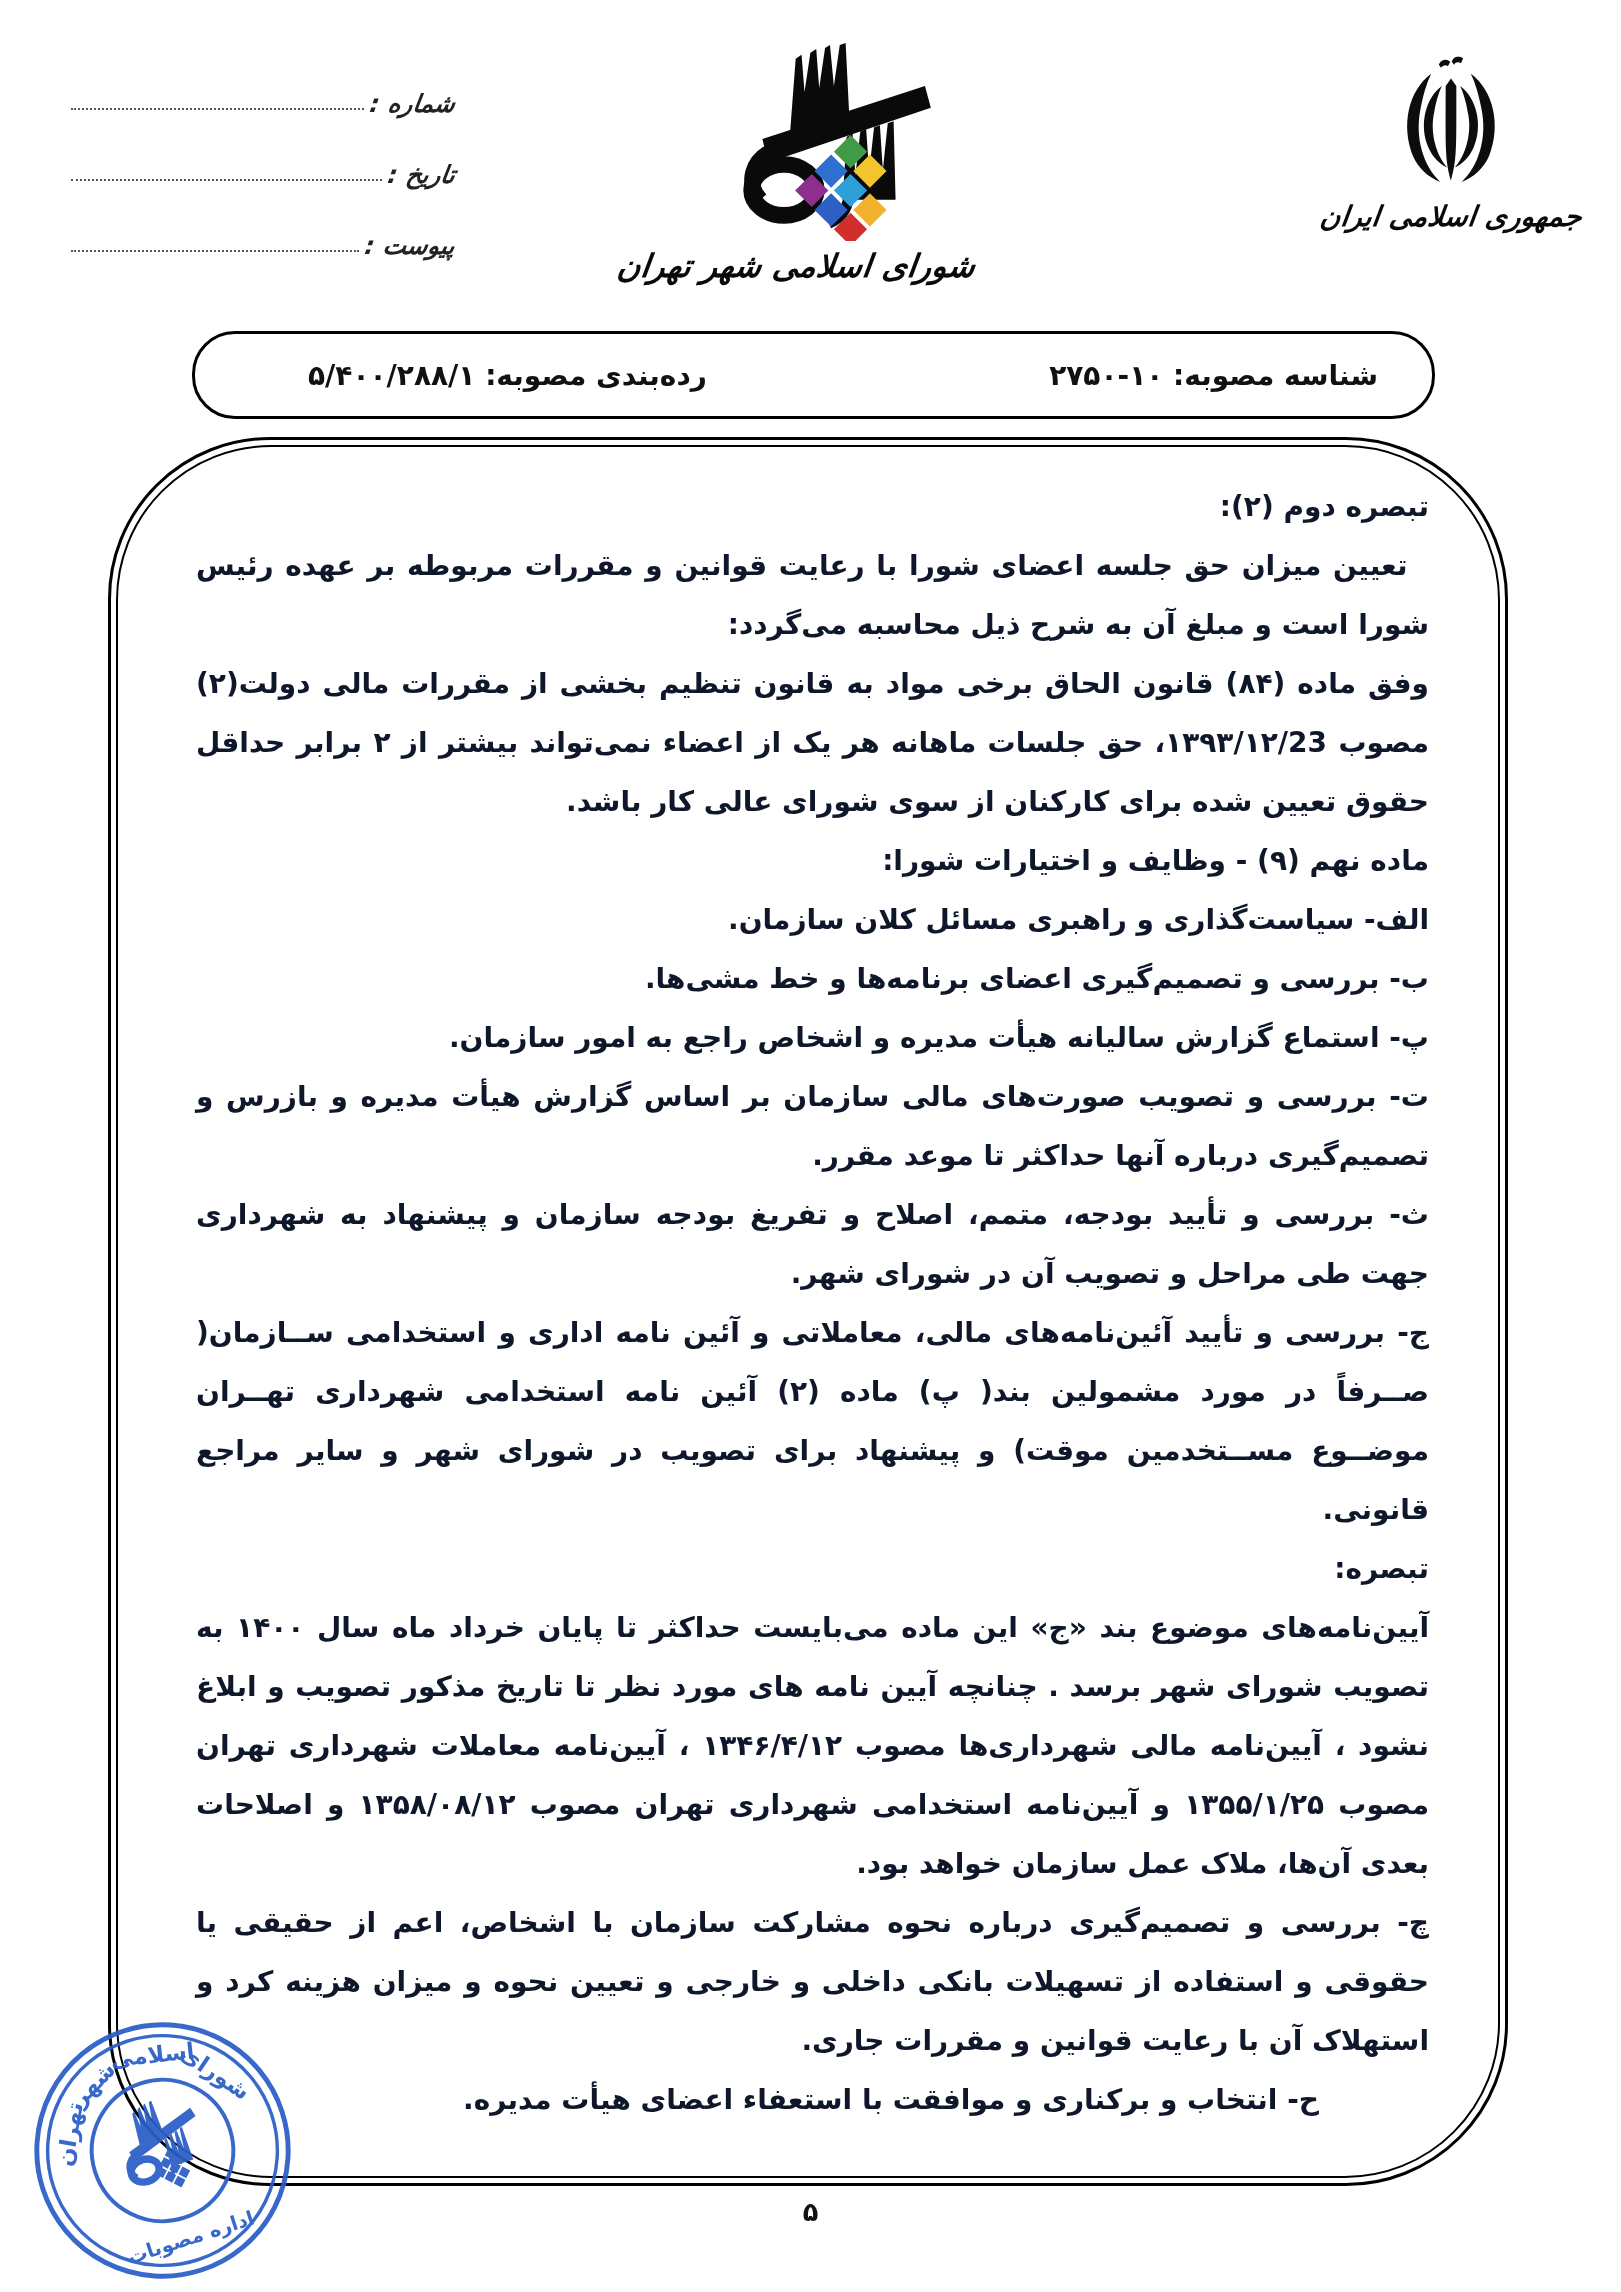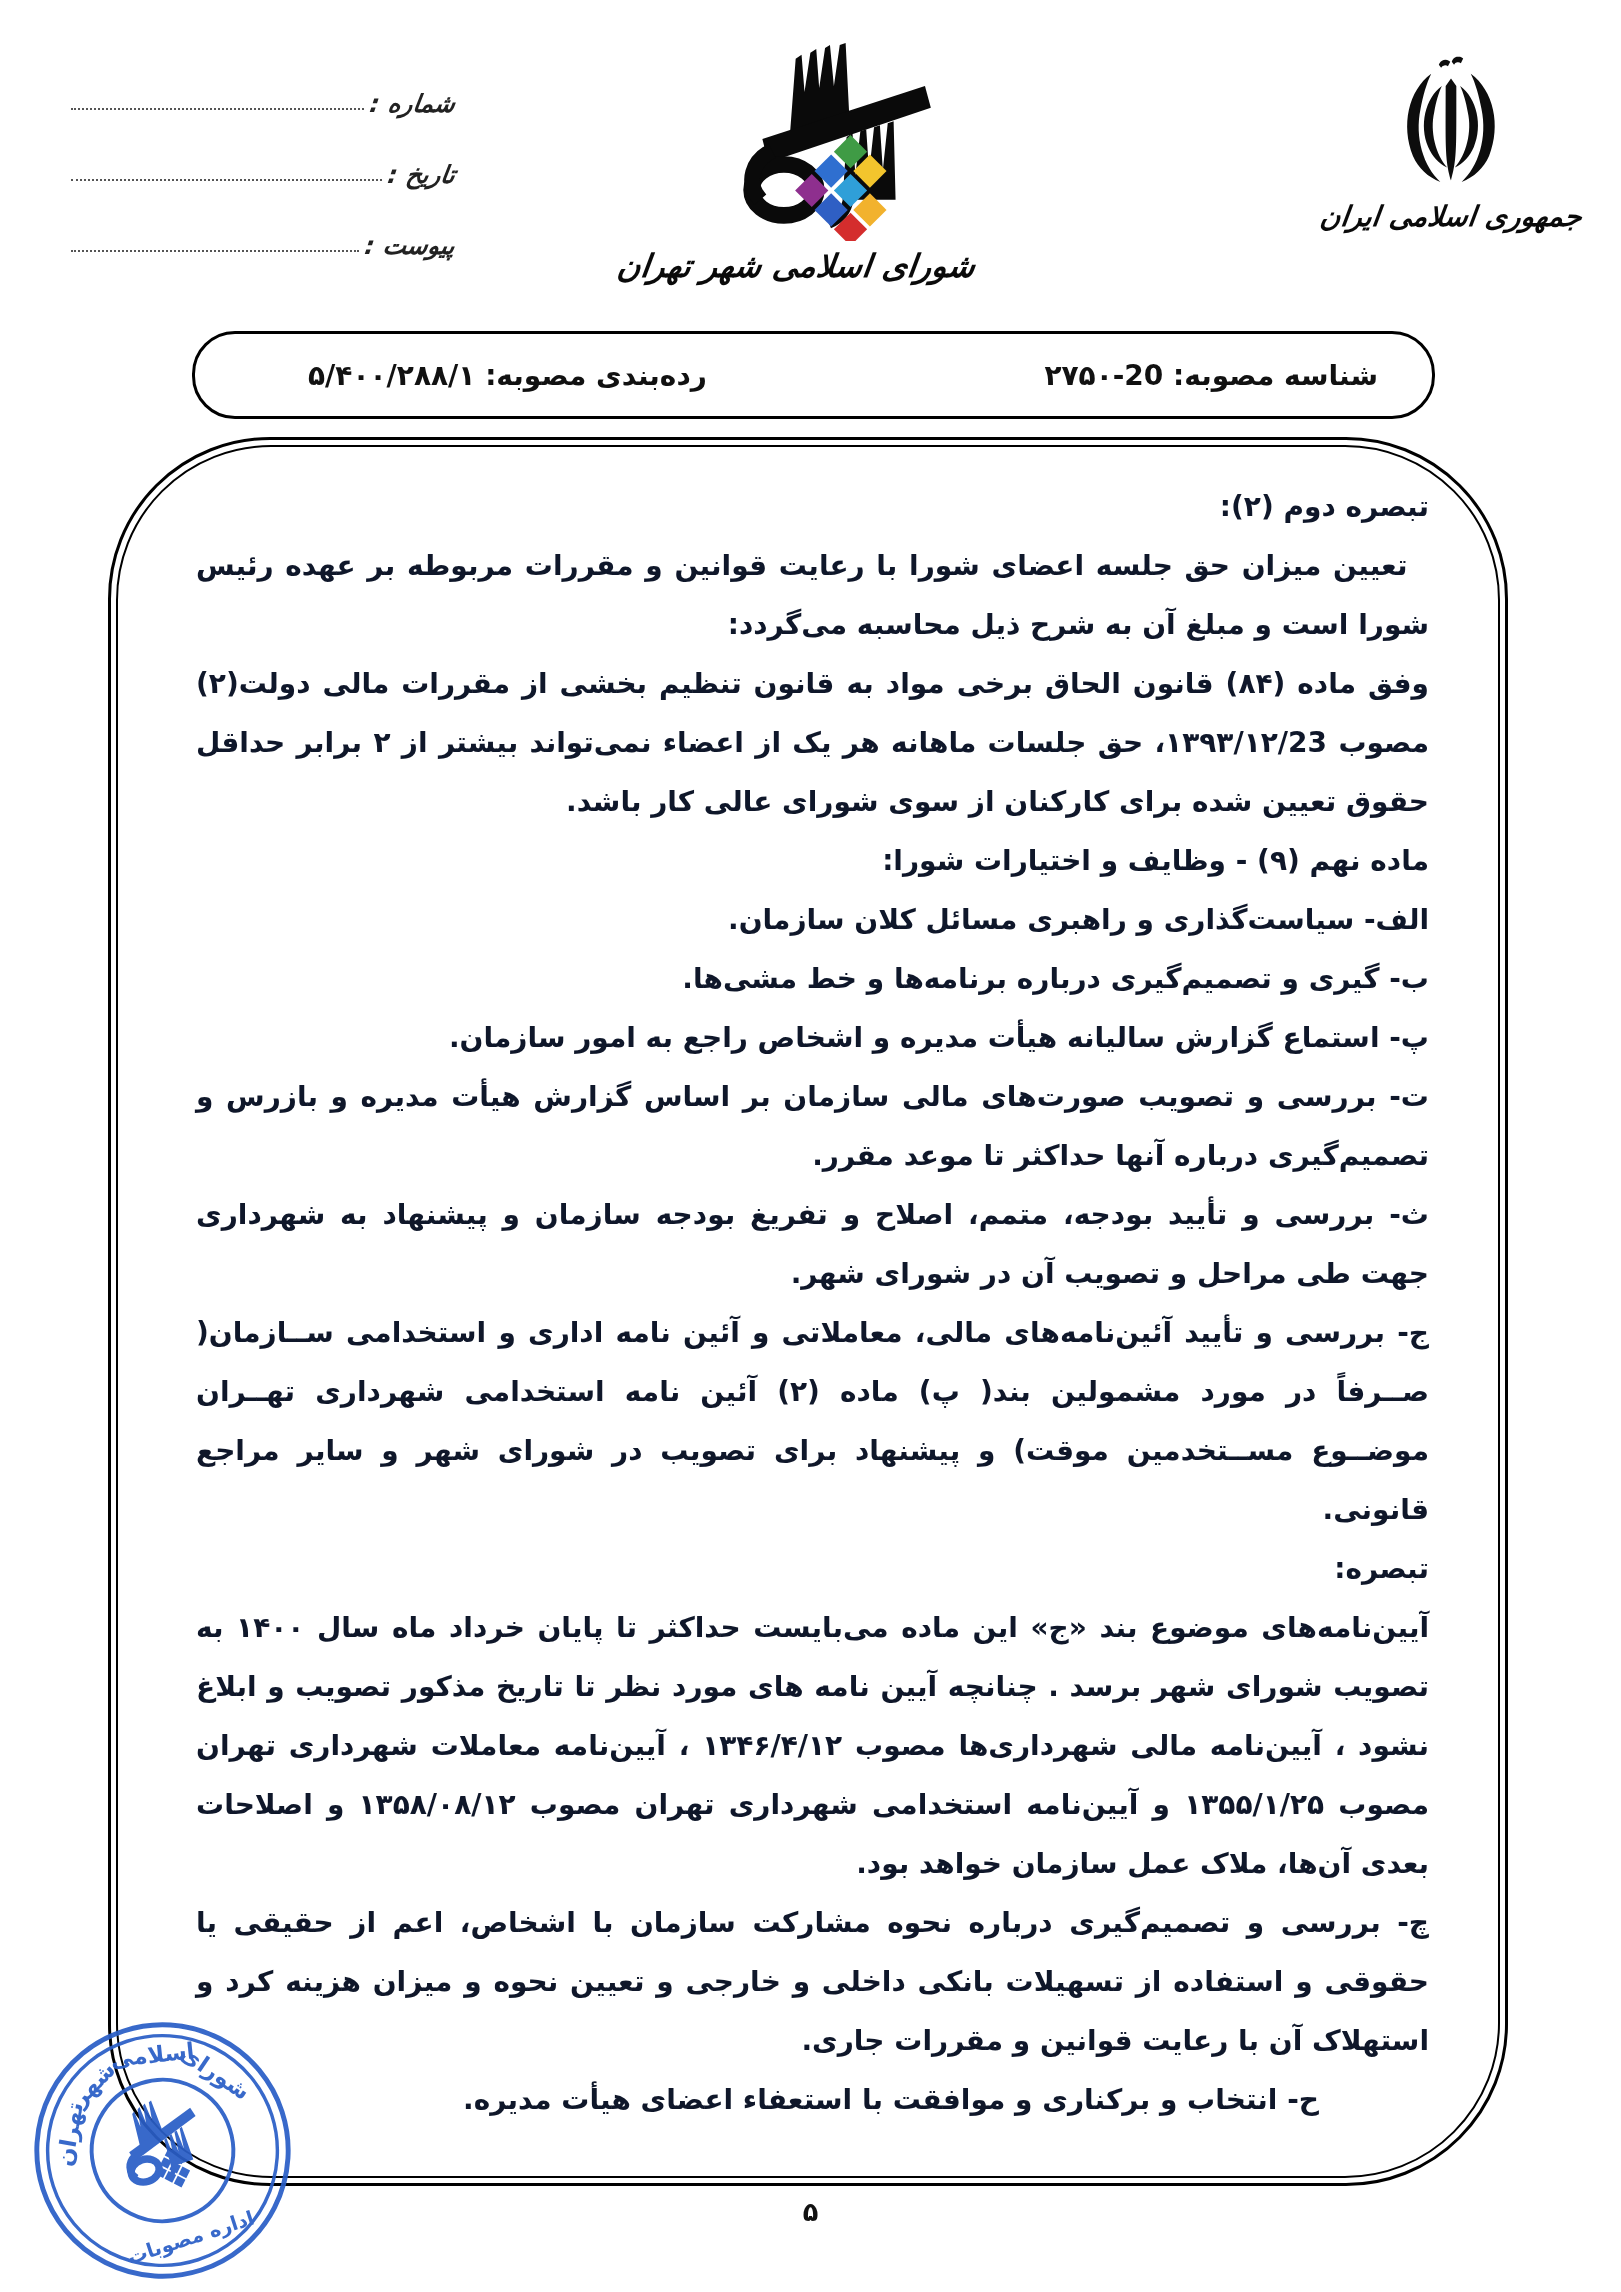--- a/index.html
+++ b/index.html
@@ -143,34 +143,34 @@
         <use href="#crescents-left"></use>
         <g transform="translate(200,0) scale(-1,1)">
             <use href="#crescents-left"></use>
           </g>
       </g>
     </svg>
     <div class="emblem-caption">جمهوری اسلامی ایران</div>
   </div>
 
   <div class="meta-bar">
-    <span>شناسه مصوبه: 20-۲۷۵۰</span>
+    <span>شناسه مصوبه: ۱۰-۲۷۵۰</span>
     <span>رده‌بندی مصوبه: ۵/۴۰۰/۲۸۸/۱</span>
   </div>
 
   <div class="main-box"></div>
 
   <div class="body-text">
 
   <p class="head">تبصره دوم (۲):</p>
       <p class="j ind">تعیین میزان حق جلسه اعضای شورا با رعایت قوانین و مقررات مربوطه بر عهده رئیس شورا است و مبلغ آن به شرح ذیل محاسبه می‌گردد:</p>
       <p class="j">وفق ماده (۸۴) قانون الحاق برخی مواد به قانون  تنظیم بخشی از مقررات مالی دولت(۲) مصوب ۱۳۹۳/۱۲/23، حق جلسات ماهانه هر یک از اعضاء نمی‌تواند بیشتر از ۲ برابر حداقل حقوق تعیین شده برای کارکنان از سوی شورای عالی کار باشد.</p>
       <p class="head">ماده نهم (۹) - وظایف و اختیارات شورا:</p>
       <p>الف- سیاست‌گذاری و راهبری مسائل کلان سازمان.</p>
-      <p>ب- گیری و تصمیم‌گیری درباره برنامه‌ها و خط مشی‌ها.</p>
+      <p>ب- بررسی و تصمیم‌گیری اعضای برنامه‌ها و خط مشی‌ها.</p>
       <p>پ- استماع گزارش سالیانه هیأت مدیره و اشخاص راجع به امور سازمان.</p>
       <p class="j">ت- بررسی و تصویب صورت‌های مالی سازمان بر اساس گزارش هیأت مدیره و بازرس و تصمیم‌گیری درباره آنها حداکثر تا موعد مقرر.</p>
       <p class="j">ث- بررسی و تأیید بودجه، متمم، اصلاح و تفریغ بودجه سازمان و پیشنهاد به شهرداری جهت طی مراحل و تصویب آن در شورای شهر.</p>
       <p class="j">ج- بررسی و تأیید آئین‌نامه‌های مالی، معاملاتی و آئین نامه اداری و استخدامی ســازمان( صــرفاً در مورد مشمولین بند( پ) ماده (۲) آئین نامه استخدامی شهرداری تهــران موضــوع مســتخدمین موقت) و پیشنهاد برای تصویب در شورای شهر و سایر مراجع قانونی.</p>
       <p class="head">تبصره:</p>
       <p class="j">آیین‌نامه‌های موضوع بند «ج» این ماده می‌بایست حداکثر تا پایان خرداد ماه سال ۱۴۰۰ به تصویب شورای شهر برسد . چنانچه آیین نامه های مورد نظر تا تاریخ مذکور تصویب و ابلاغ نشود ، آیین‌نامه مالی شهرداری‌ها مصوب ۱۳۴۶/۴/۱۲ ، آیین‌نامه معاملات شهرداری تهران مصوب ۱۳۵۵/۱/۲۵ و آیین‌نامه استخدامی شهرداری تهران مصوب ۱۳۵۸/۰۸/۱۲ و اصلاحات بعدی آن‌ها، ملاک عمل سازمان خواهد بود.</p>
       <p class="j">چ- بررسی و تصمیم‌گیری درباره نحوه مشارکت سازمان با اشخاص، اعم از حقیقی یا حقوقی و استفاده از تسهیلات بانکی داخلی و خارجی و تعیین نحوه و میزان هزینه کرد و استهلاک آن با رعایت قوانین و مقررات جاری.</p>
       <p class="last">ح- انتخاب و برکناری و موافقت با استعفاء اعضای هیأت مدیره.</p>
     </div>
 

